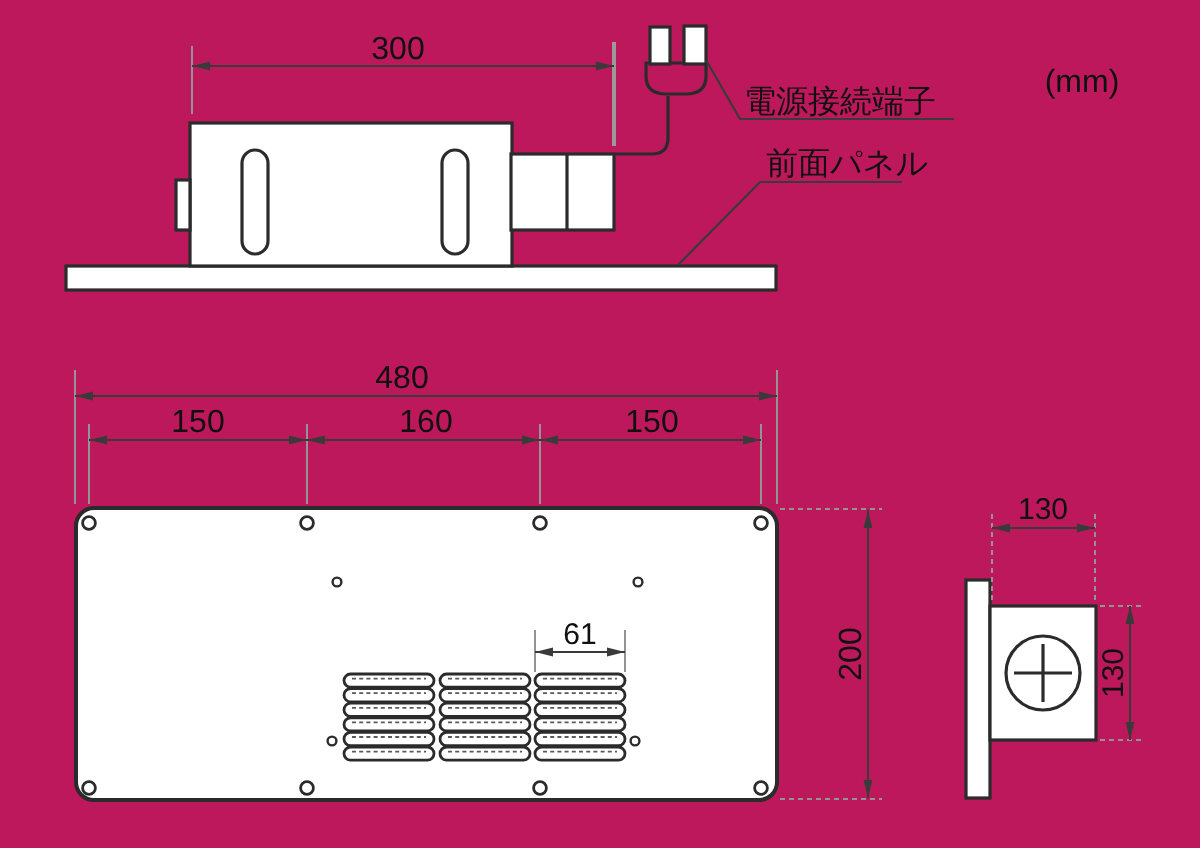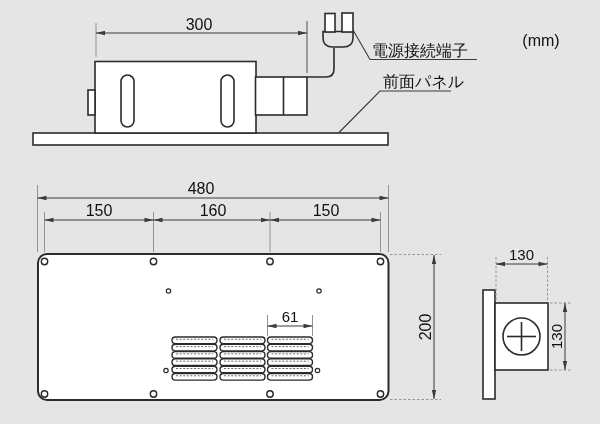--- a/index.html
+++ b/index.html
@@ -1,16 +1,16 @@
 <!DOCTYPE html>
 <html><head>
 <meta charset="utf-8">
 <style>
   html,body { margin:0; padding:0; background:#ffffff; }
-  .stage { width:600px; height:424px; background:#e5e5e5; position:relative; overflow:hidden; }
+  .stage { width:600px; height:424px; background:#be185d; position:relative; overflow:hidden; }
   svg { display:block; }
   .ol    { fill:#ffffff; stroke:#2b2b2b; stroke-width:1.6; }
   .ol2   { fill:#ffffff; stroke:#2b2b2b; stroke-width:2; }
   .nofill{ fill:none; stroke:#2b2b2b; stroke-width:1.6; }
   .dim   { fill:none; stroke:#3a3a3a; stroke-width:1; }
   .lead  { fill:none; stroke:#3a3a3a; stroke-width:1.1; }
   .arr   { fill:#3a3a3a; stroke:none; }
   .ext   { fill:none; stroke:#949494; stroke-width:1; }
   .extw  { fill:none; stroke:#9a9a9a; stroke-width:2; }
   .extd  { fill:none; stroke:#949494; stroke-width:1; stroke-dasharray:2.5,2; }

